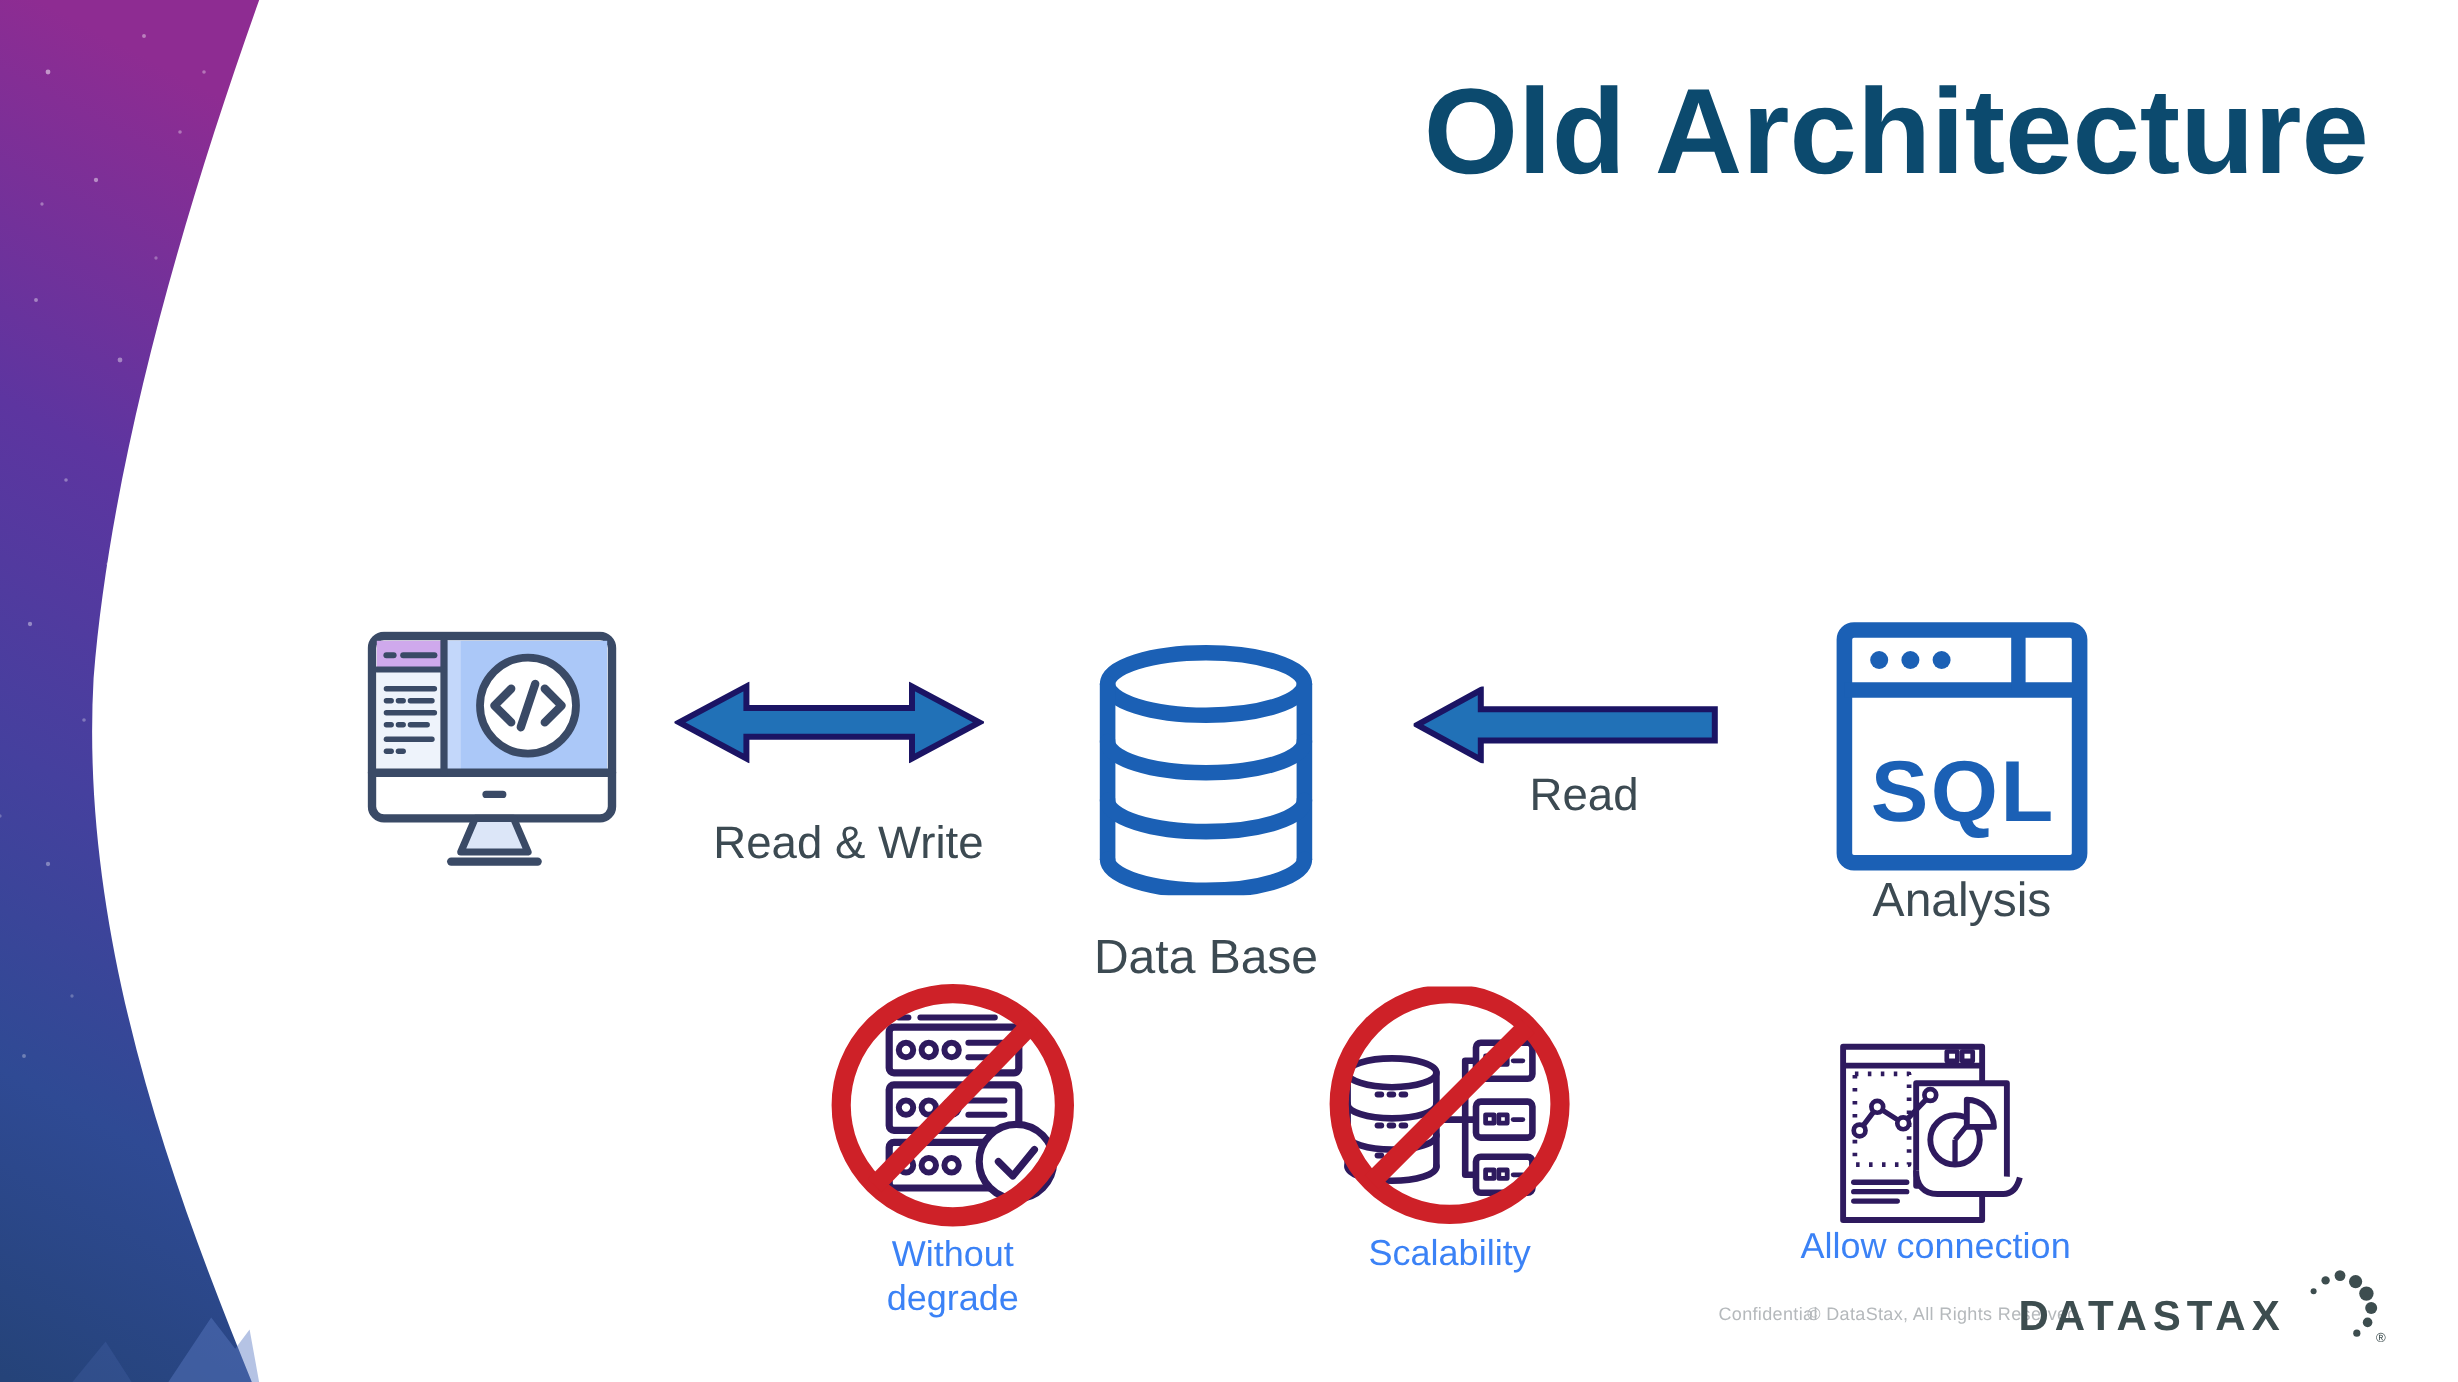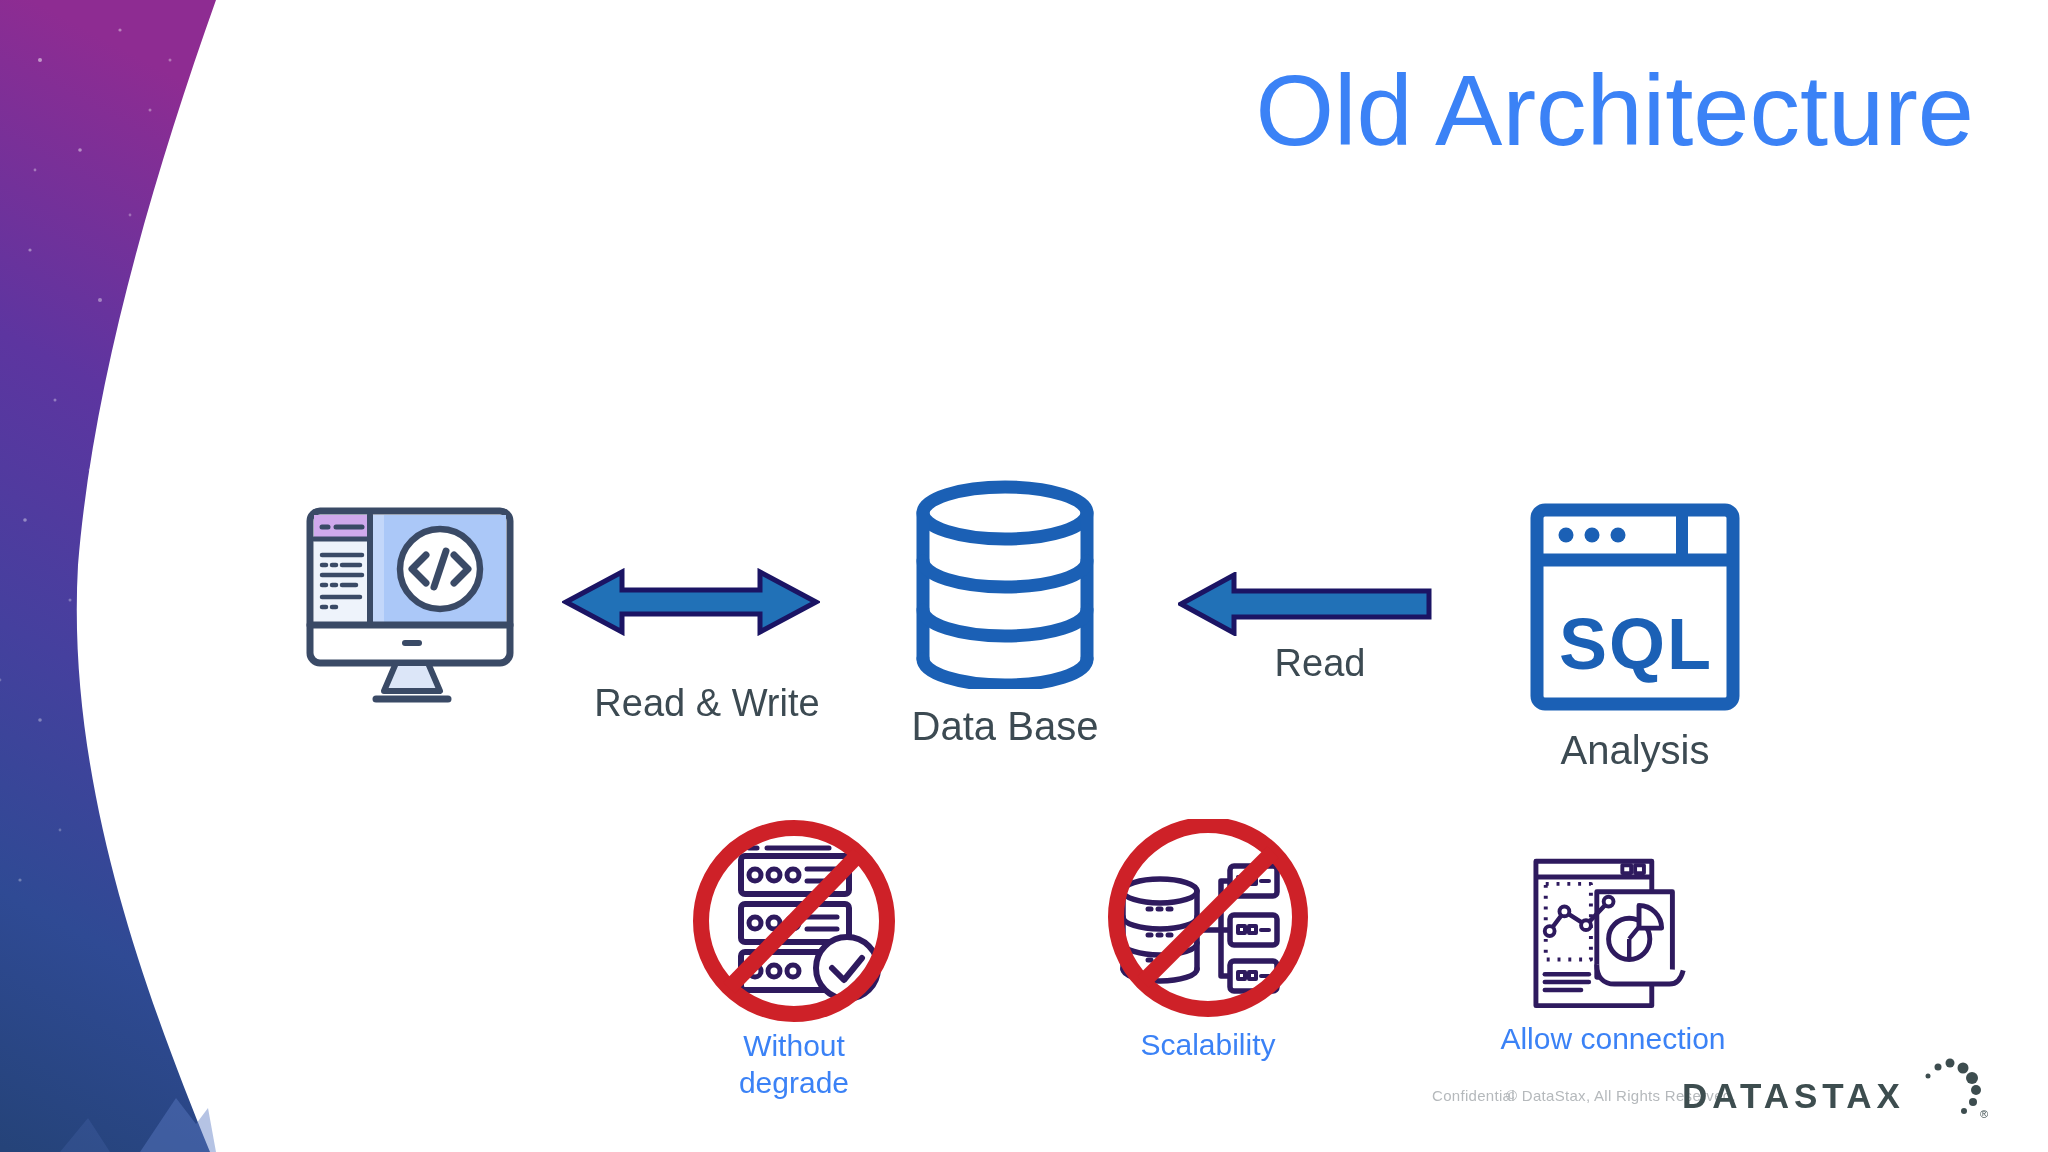--- a/index.html
+++ b/index.html
@@ -1,22 +1,22 @@
 <!DOCTYPE html>
 <html><head>
 <meta charset="utf-8">
 <style>
   html,body{margin:0;padding:0;background:#fff;}
   .slide{position:relative;width:2048px;height:1152px;background:#ffffff;overflow:hidden;
          font-family:"Liberation Sans",sans-serif;}
   .bg-curve{position:absolute;left:0;top:0;}
-  .title{position:absolute;top:56px;right:74px;margin:0;font-size:101px;font-weight:400;
-         line-height:1.08;color:#3b82f6;letter-spacing:0px;}
+  .title{position:absolute;top:56px;right:74px;margin:0;font-size:101px;font-weight:700;
+         line-height:1.08;color:#0c4a6e;letter-spacing:0px;}
   .node{position:absolute;display:flex;flex-direction:column;align-items:center;}
-  .icon-area{display:flex;align-items:center;justify-content:center;width:100%;}
+  .icon-area{display:flex;align-items:flex-end;justify-content:center;width:100%;}
   .node-label{font-size:40px;color:#3C4A52;text-align:center;line-height:1.2;}
   .arrow{position:absolute;}
   .arrow-label{position:absolute;font-size:38px;color:#3C4A52;text-align:center;}
   .feature-label{font-size:30px;text-align:center;line-height:1.22;white-space:pre-line;}
   .feature-label.slate{color:#3C4A52;}
   .feature-label.black{color:#3b82f6;}
   .footer-text{position:absolute;font-size:15px;color:#B5B9BC;letter-spacing:.3px;}
   .logo{position:absolute;left:1680px;top:1056px;}
 </style>
 </head>
@@ -100,21 +100,21 @@
         </g>
       </svg>
     </div>
   </div>
 
   <svg class="arrow" style="left:562px;top:568px;" width="258" height="68" viewBox="0 0 258 68">
     <polygon points="4,34 60,4 60,22 198,22 198,4 254,34 198,64 198,46 60,46 60,64" fill="#2171B7" stroke="#1B1464" stroke-width="5"></polygon>
   </svg>
   <div class="arrow-label" style="left:562px;top:642px;width:290px;margin-top:40px;">Read &amp; Write</div>
 
-  <div class="node" style="left:895px;top:464px;width:220px;">
+  <div class="node" style="left:895px;top:508px;width:220px;gap:28px;">
     <div class="icon-area" style="height:238px;">
       <svg width="190" height="212" viewBox="0 0 190 212">
         <g stroke="#1B60B5" stroke-width="13" fill="none" stroke-linecap="round">
           <ellipse cx="95" cy="36" rx="82" ry="26" fill="#ffffff"></ellipse>
           <path d="M13 36 V182"></path>
             <path d="M177 36 V182"></path>
           <path d="M13 84 A82 26 0 0 0 177 84"></path>
           <path d="M13 133 A82 26 0 0 0 177 133"></path>
           <path d="M13 182 A82 26 0 0 0 177 182"></path>
         </g>

